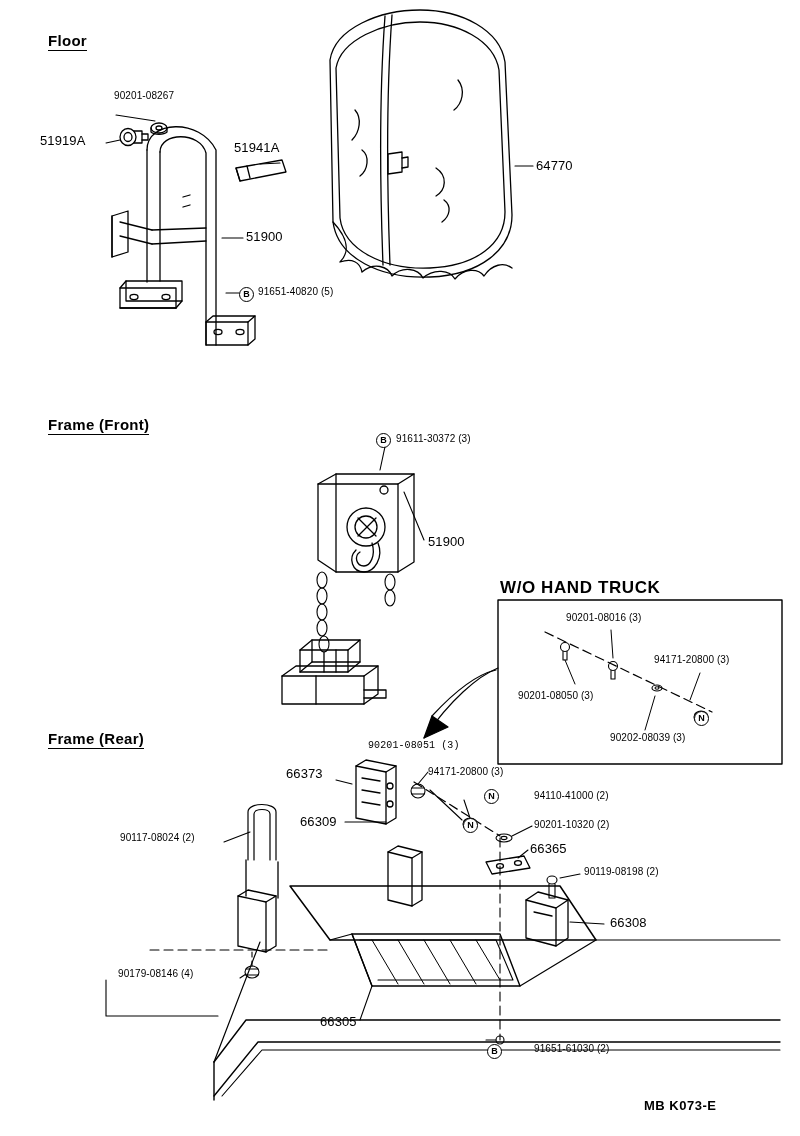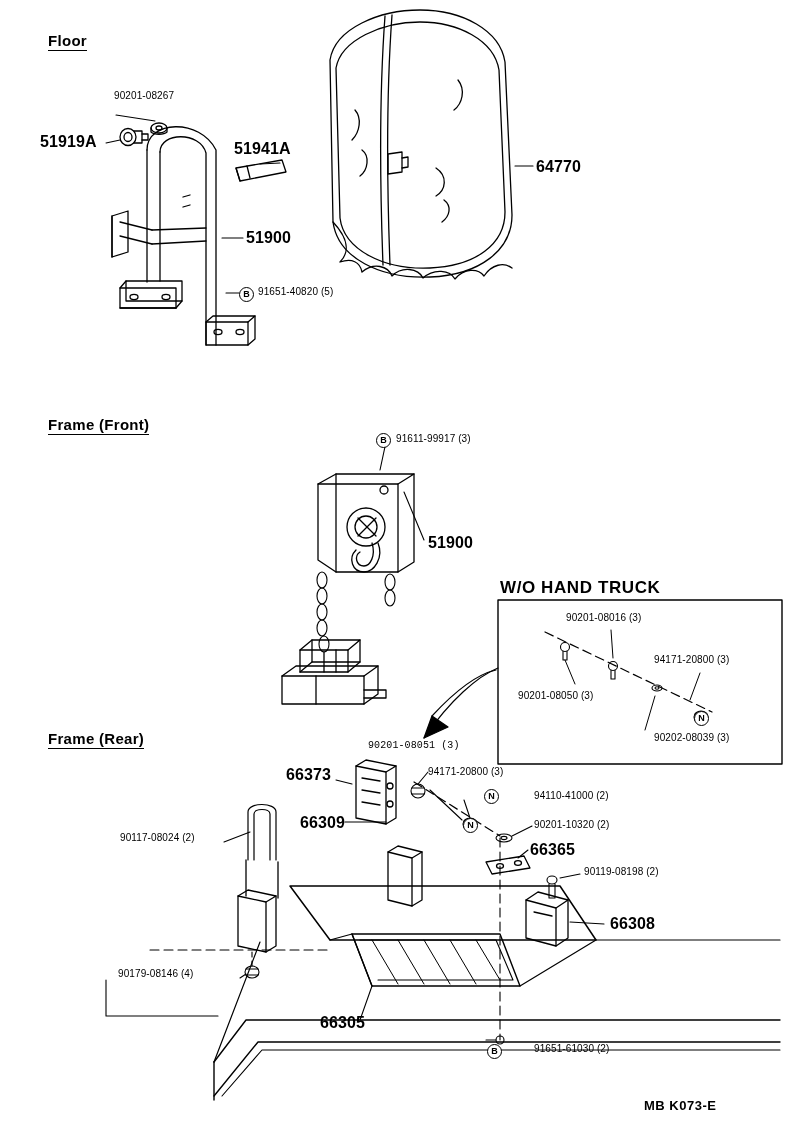--- a/index.html
+++ b/index.html
@@ -27,22 +27,21 @@
     padding-bottom: 1px;
     white-space: nowrap;
   }
   .callout {
     position: absolute;
     font-size: 10px;
     white-space: nowrap;
     letter-spacing: 0.1px;
   }
   .callout.big {
-    font-size: 16px;
-    font-weight: bold;
+    font-size: 13px;
   }
   .boxtitle {
     position: absolute;
     font-size: 17px;
     font-weight: bold;
     letter-spacing: 0.6px;
     white-space: nowrap;
   }
   .footer-code {
     position: absolute;
@@ -334,31 +333,31 @@
   <div class="callout big" style="left:40px;top:133px;">51919A</div>
 
   <div class="callout big" style="left:234px;top:140px;">51941A</div>
 
   <div class="callout big" style="left:246px;top:229px;">51900</div>
 
   <div class="callout" style="left:258px;top:286px;">91651-40820 (5)</div>
 
   <div class="callout big" style="left:536px;top:158px;">64770</div>
 
-  <div class="callout" style="left:396px;top:433px;">91611-99917 (3)</div>
+  <div class="callout" style="left:396px;top:433px;">91611-30372 (3)</div>
 
   <div class="callout big" style="left:428px;top:534px;">51900</div>
 
   <div class="callout" style="left:566px;top:612px;">90201-08016 (3)</div>
 
   <div class="callout" style="left:654px;top:654px;">94171-20800 (3)</div>
 
   <div class="callout" style="left:518px;top:690px;">90201-08050 (3)</div>
 
-  <div class="callout" style="left:610px;top:732px;margin-left:44px;">90202-08039 (3)</div>
+  <div class="callout" style="left:610px;top:732px;">90202-08039 (3)</div>
 
   <div class="callout" style="left:368px;top:740px;font-family:Liberation Mono, monospace;">90201-08051 (3)</div>
 
   <div class="callout" style="left:428px;top:766px;">94171-20800 (3)</div>
 
   <div class="callout big" style="left:286px;top:766px;">66373</div>
 
   <div class="callout big" style="left:300px;top:814px;">66309</div>
 
   <div class="callout" style="left:534px;top:790px;">94110-41000 (2)</div>

